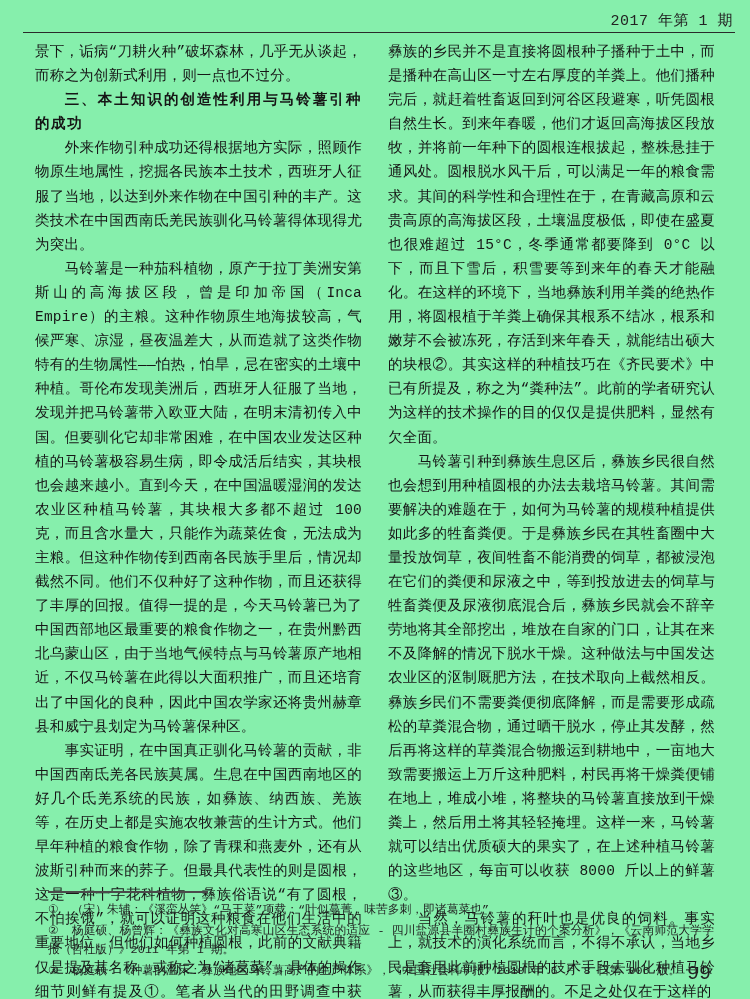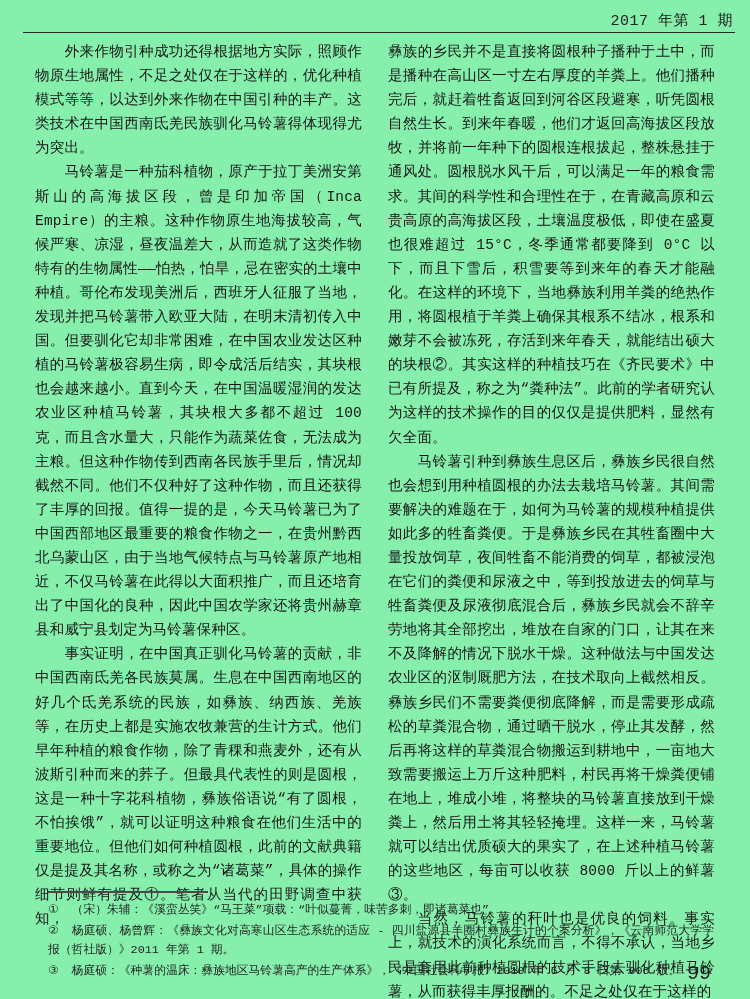--- a/index.html
+++ b/index.html
@@ -94,21 +94,23 @@
 
 <div class="page">
 
   <div class="header-issue">2017 年第 1 期</div>
 
   <div class="header-rule"></div>
 
   <main class="columns">
 
     <section class="col">
-      <p class="para-indent">外来作物引种成功还得根据地方实际，照顾作物原生地属性，不足之处仅在于这样的，优化种植模式等等，以达到外来作物在中国引种的丰产。这类技术在中国西南氐羌民族驯化马铃薯得体现得尤为突出。</p>
+      <p>景下，诟病“刀耕火种”破坏森林，几乎无从谈起，而称之为创新式利用，则一点也不过分。</p>
+      <p class="section-heading">三、本土知识的创造性利用与马铃薯引种的成功</p>
+      <p class="para-indent">外来作物引种成功还得根据地方实际，照顾作物原生地属性，挖掘各民族本土技术，西班牙人征服了当地，以达到外来作物在中国引种的丰产。这类技术在中国西南氐羌民族驯化马铃薯得体现得尤为突出。</p>
       <p class="para-indent">马铃薯是一种茄科植物，原产于拉丁美洲安第斯山的高海拔区段，曾是印加帝国（Inca Empire）的主粮。这种作物原生地海拔较高，气候严寒、凉湿，昼夜温差大，从而造就了这类作物特有的生物属性——怕热，怕旱，忌在密实的土壤中种植。哥伦布发现美洲后，西班牙人征服了当地，发现并把马铃薯带入欧亚大陆，在明末清初传入中国。但要驯化它却非常困难，在中国农业发达区种植的马铃薯极容易生病，即令成活后结实，其块根也会越来越小。直到今天，在中国温暖湿润的发达农业区种植马铃薯，其块根大多都不超过 100 克，而且含水量大，只能作为蔬菜佐食，无法成为主粮。但这种作物传到西南各民族手里后，情况却截然不同。他们不仅种好了这种作物，而且还获得了丰厚的回报。值得一提的是，今天马铃薯已为了中国西部地区最重要的粮食作物之一，在贵州黔西北乌蒙山区，由于当地气候特点与马铃薯原产地相近，不仅马铃薯在此得以大面积推广，而且还培育出了中国化的良种，因此中国农学家还将贵州赫章县和威宁县划定为马铃薯保种区。</p>
       <p class="para-indent">事实证明，在中国真正驯化马铃薯的贡献，非中国西南氐羌各民族莫属。生息在中国西南地区的好几个氐羌系统的民族，如彝族、纳西族、羌族等，在历史上都是实施农牧兼营的生计方式。他们早年种植的粮食作物，除了青稞和燕麦外，还有从波斯引种而来的荞子。但最具代表性的则是圆根，这是一种十字花科植物，彝族俗语说“有了圆根，不怕挨饿”，就可以证明这种粮食在他们生活中的重要地位。但他们如何种植圆根，此前的文献典籍仅是提及其名称，或称之为“诸葛菜”，具体的操作细节则鲜有提及①。笔者从当代的田野调查中获知，</p>
     </section>
 
     <section class="col">
       <p>彝族的乡民并不是直接将圆根种子播种于土中，而是播种在高山区一寸左右厚度的羊粪上。他们播种完后，就赶着牲畜返回到河谷区段避寒，听凭圆根自然生长。到来年春暖，他们才返回高海拔区段放牧，并将前一年种下的圆根连根拔起，整株悬挂于通风处。圆根脱水风干后，可以满足一年的粮食需求。其间的科学性和合理性在于，在青藏高原和云贵高原的高海拔区段，土壤温度极低，即使在盛夏也很难超过 15°C，冬季通常都要降到 0°C 以下，而且下雪后，积雪要等到来年的春天才能融化。在这样的环境下，当地彝族利用羊粪的绝热作用，将圆根植于羊粪上确保其根系不结冰，根系和嫩芽不会被冻死，存活到来年春天，就能结出硕大的块根②。其实这样的种植技巧在《齐民要术》中已有所提及，称之为“粪种法”。此前的学者研究认为这样的技术操作的目的仅仅是提供肥料，显然有欠全面。</p>
       <p class="para-indent">马铃薯引种到彝族生息区后，彝族乡民很自然也会想到用种植圆根的办法去栽培马铃薯。其间需要解决的难题在于，如何为马铃薯的规模种植提供如此多的牲畜粪便。于是彝族乡民在其牲畜圈中大量投放饲草，夜间牲畜不能消费的饲草，都被浸泡在它们的粪便和尿液之中，等到投放进去的饲草与牲畜粪便及尿液彻底混合后，彝族乡民就会不辞辛劳地将其全部挖出，堆放在自家的门口，让其在来不及降解的情况下脱水干燥。这种做法与中国发达农业区的沤制厩肥方法，在技术取向上截然相反。彝族乡民们不需要粪便彻底降解，而是需要形成疏松的草粪混合物，通过晒干脱水，停止其发酵，然后再将这样的草粪混合物搬运到耕地中，一亩地大致需要搬运上万斤这种肥料，村民再将干燥粪便铺在地上，堆成小堆，将整块的马铃薯直接放到干燥粪上，然后用土将其轻轻掩埋。这样一来，马铃薯就可以结出优质硕大的果实了，在上述种植马铃薯的这些地区，每亩可以收获 8000 斤以上的鲜薯③。</p>
       <p class="para-indent">当然，马铃薯的秆叶也是优良的饲料。事实上，就技术的演化系统而言，不得不承认，当地乡民是套用此前种植圆根的技术手段去驯化种植马铃薯，从而获得丰厚报酬的。不足之处仅在于这样的</p>
     </section>
 

